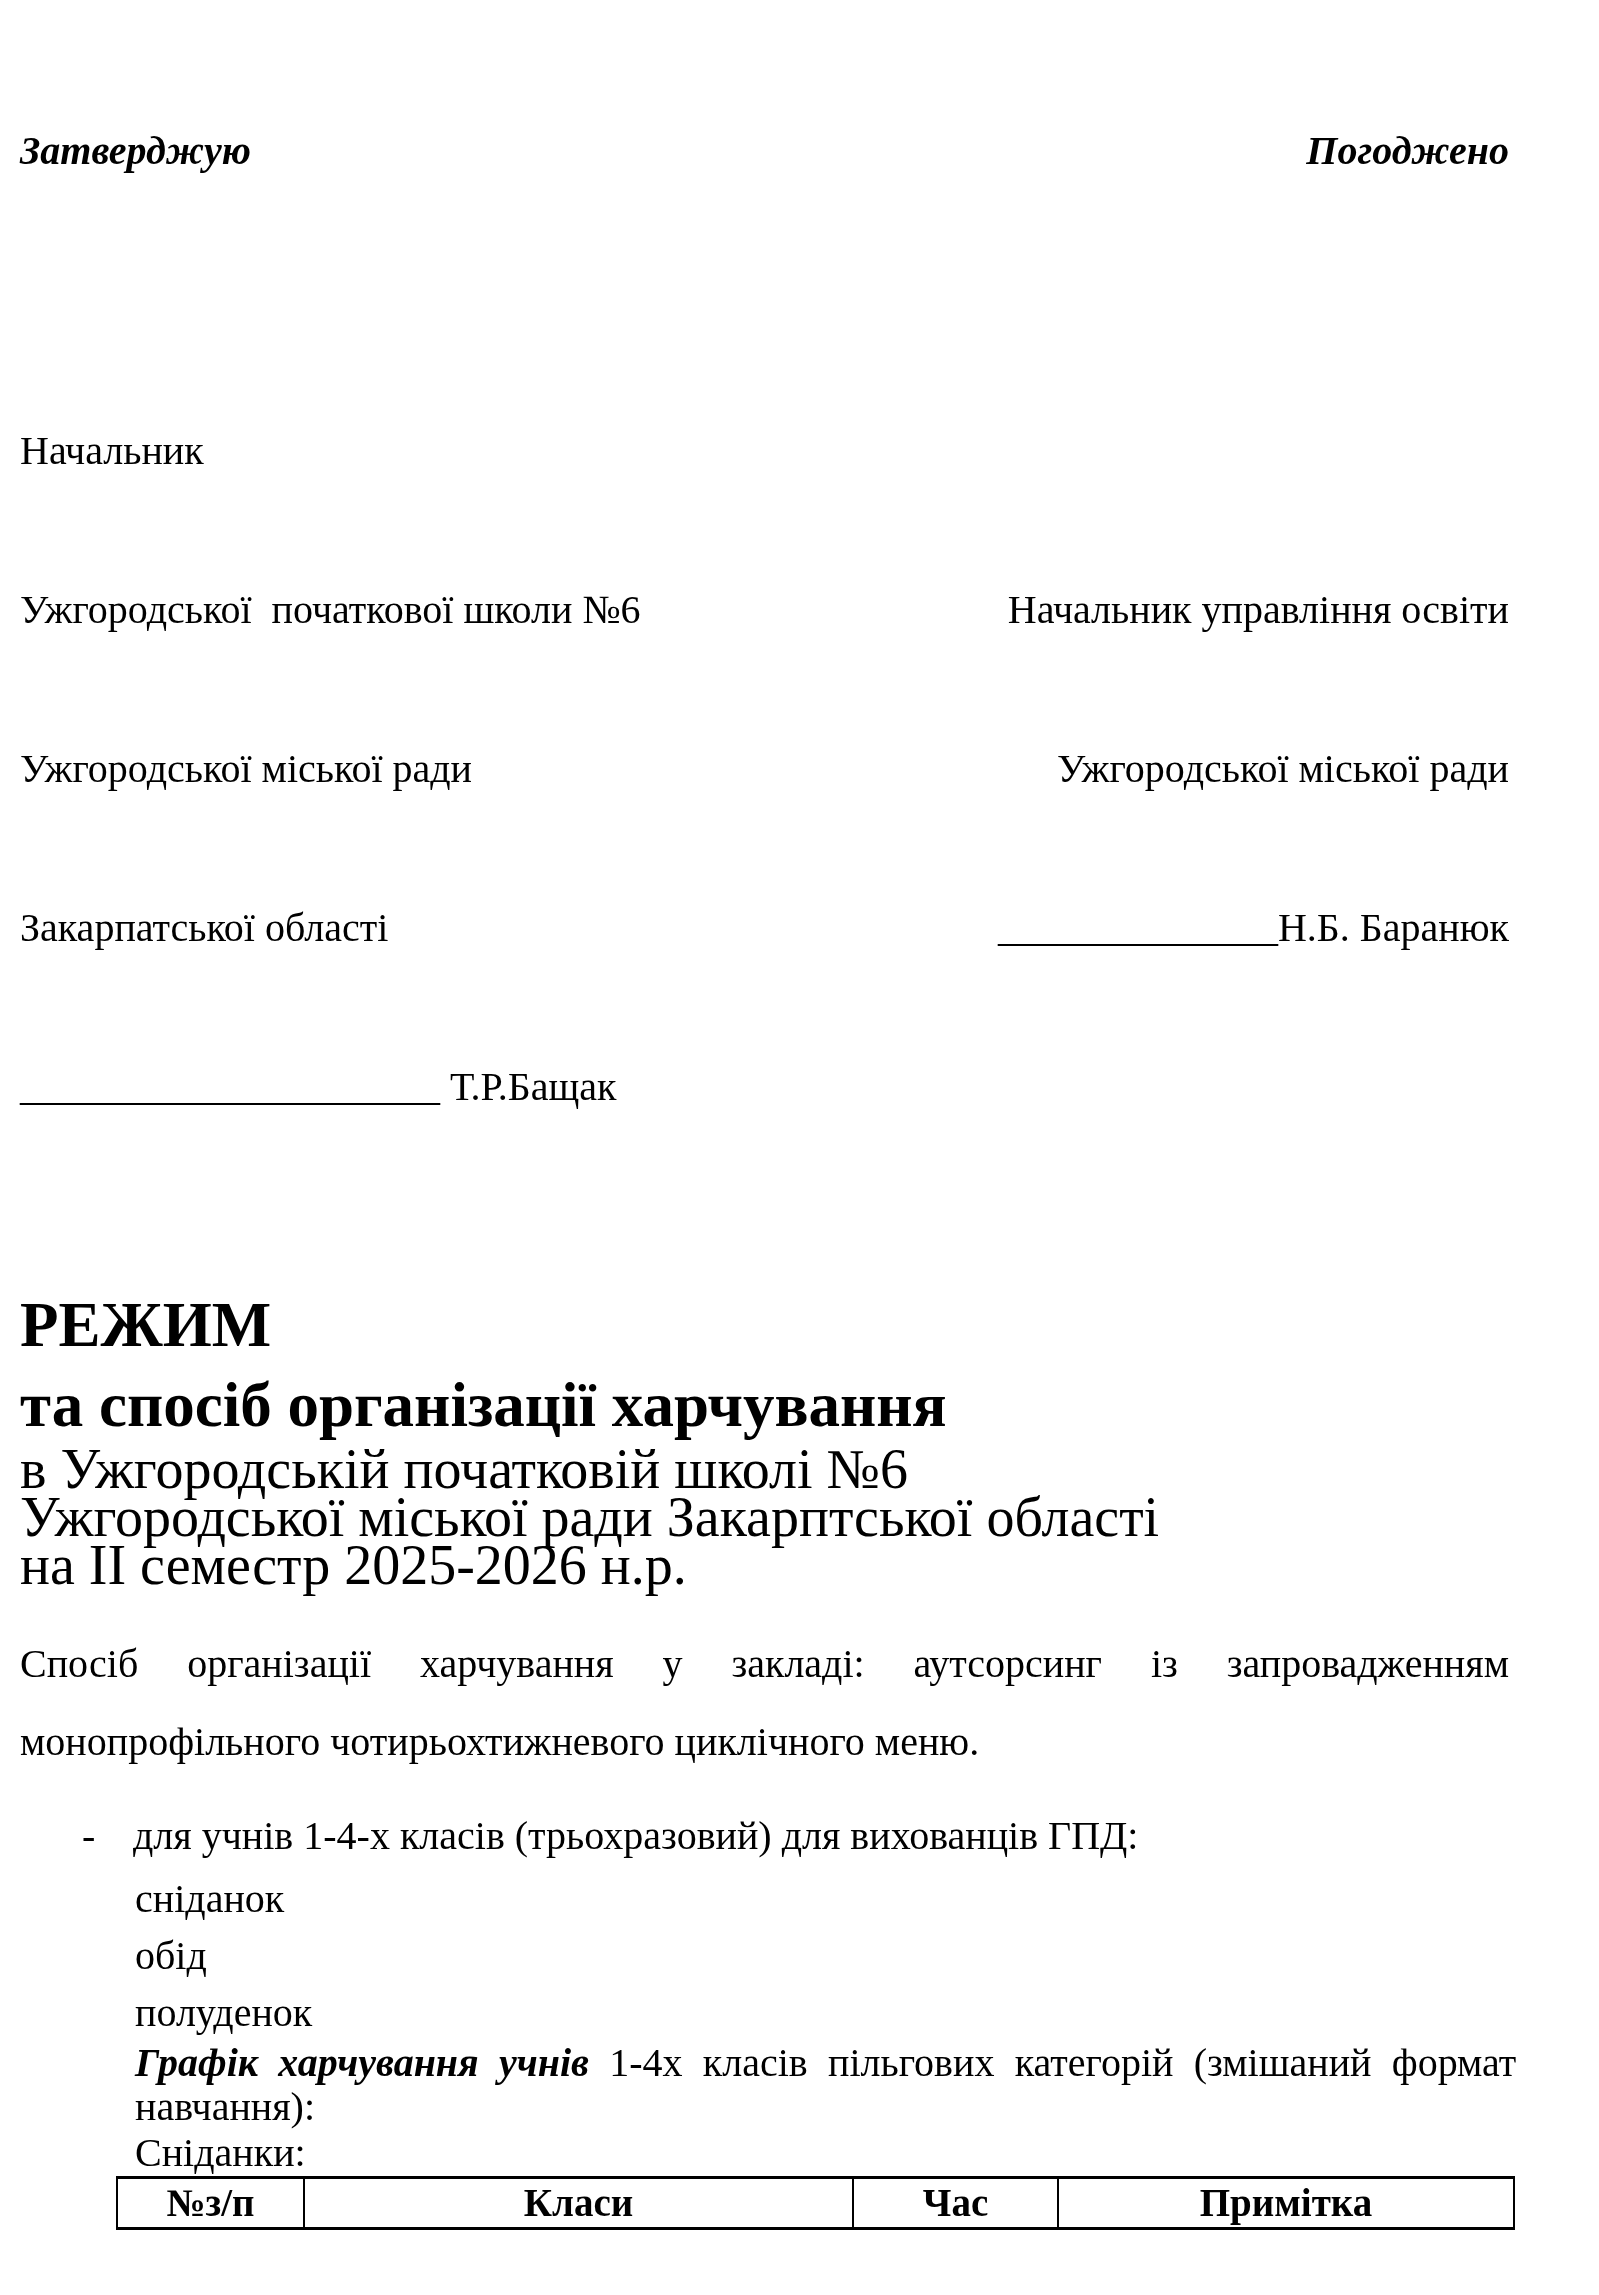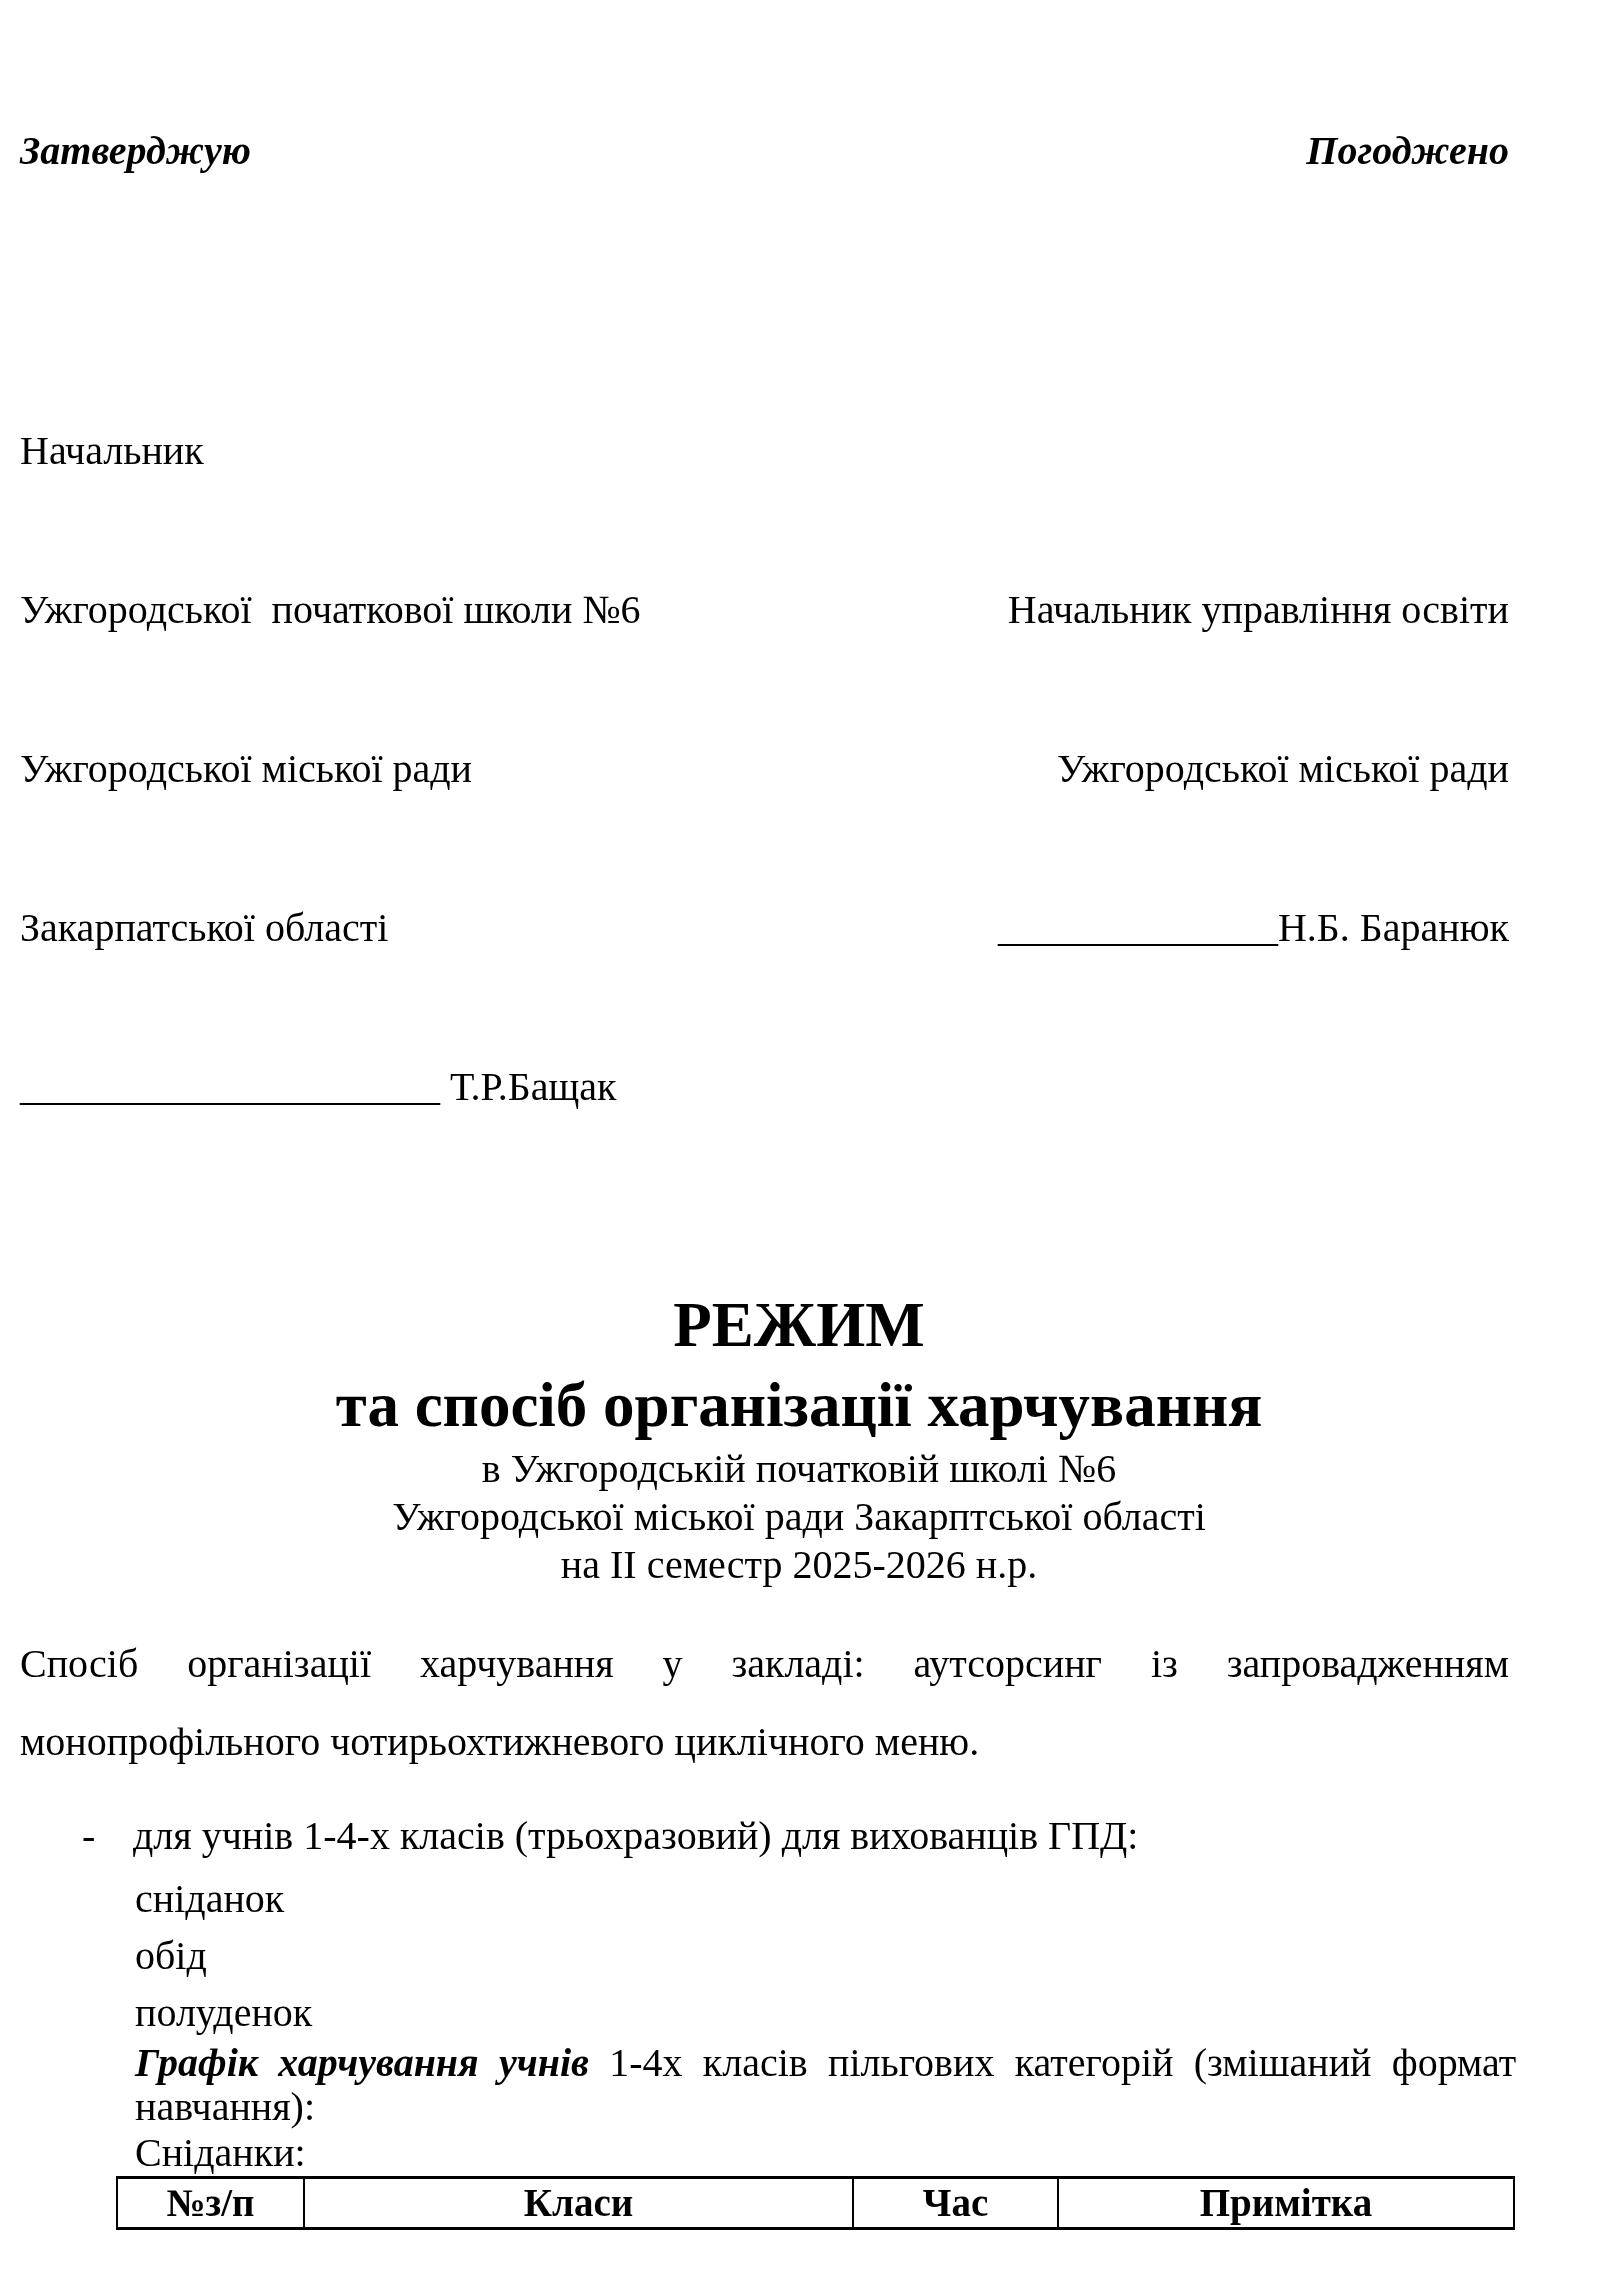--- a/index.html
+++ b/index.html
@@ -32,31 +32,30 @@
     white-space: pre-wrap;
   }
   .approval-right { text-align: right; }
   .approval-title { font-weight: bold; font-style: italic; }
   .approval-right .approval-title { text-align: right; }
   .spacer-small { height: 35px; }
   .blank-line { height: 53px; }
 
   
   .title-block {
-    text-align: center;
     margin-right: -69px;
   }
   .title-main {
     margin-top: 66px;
     font-weight: bold;
     font-size: 63px;
     line-height: 80px;
   }
   .title-sub {
-    font-size: 40px;
+    font-size: 56px;
     line-height: 48px;
   }
 
   
   .intro {
     margin-top: 36px;
     line-height: 78px;
     text-align: justify;
     text-align-last: left;
   }

